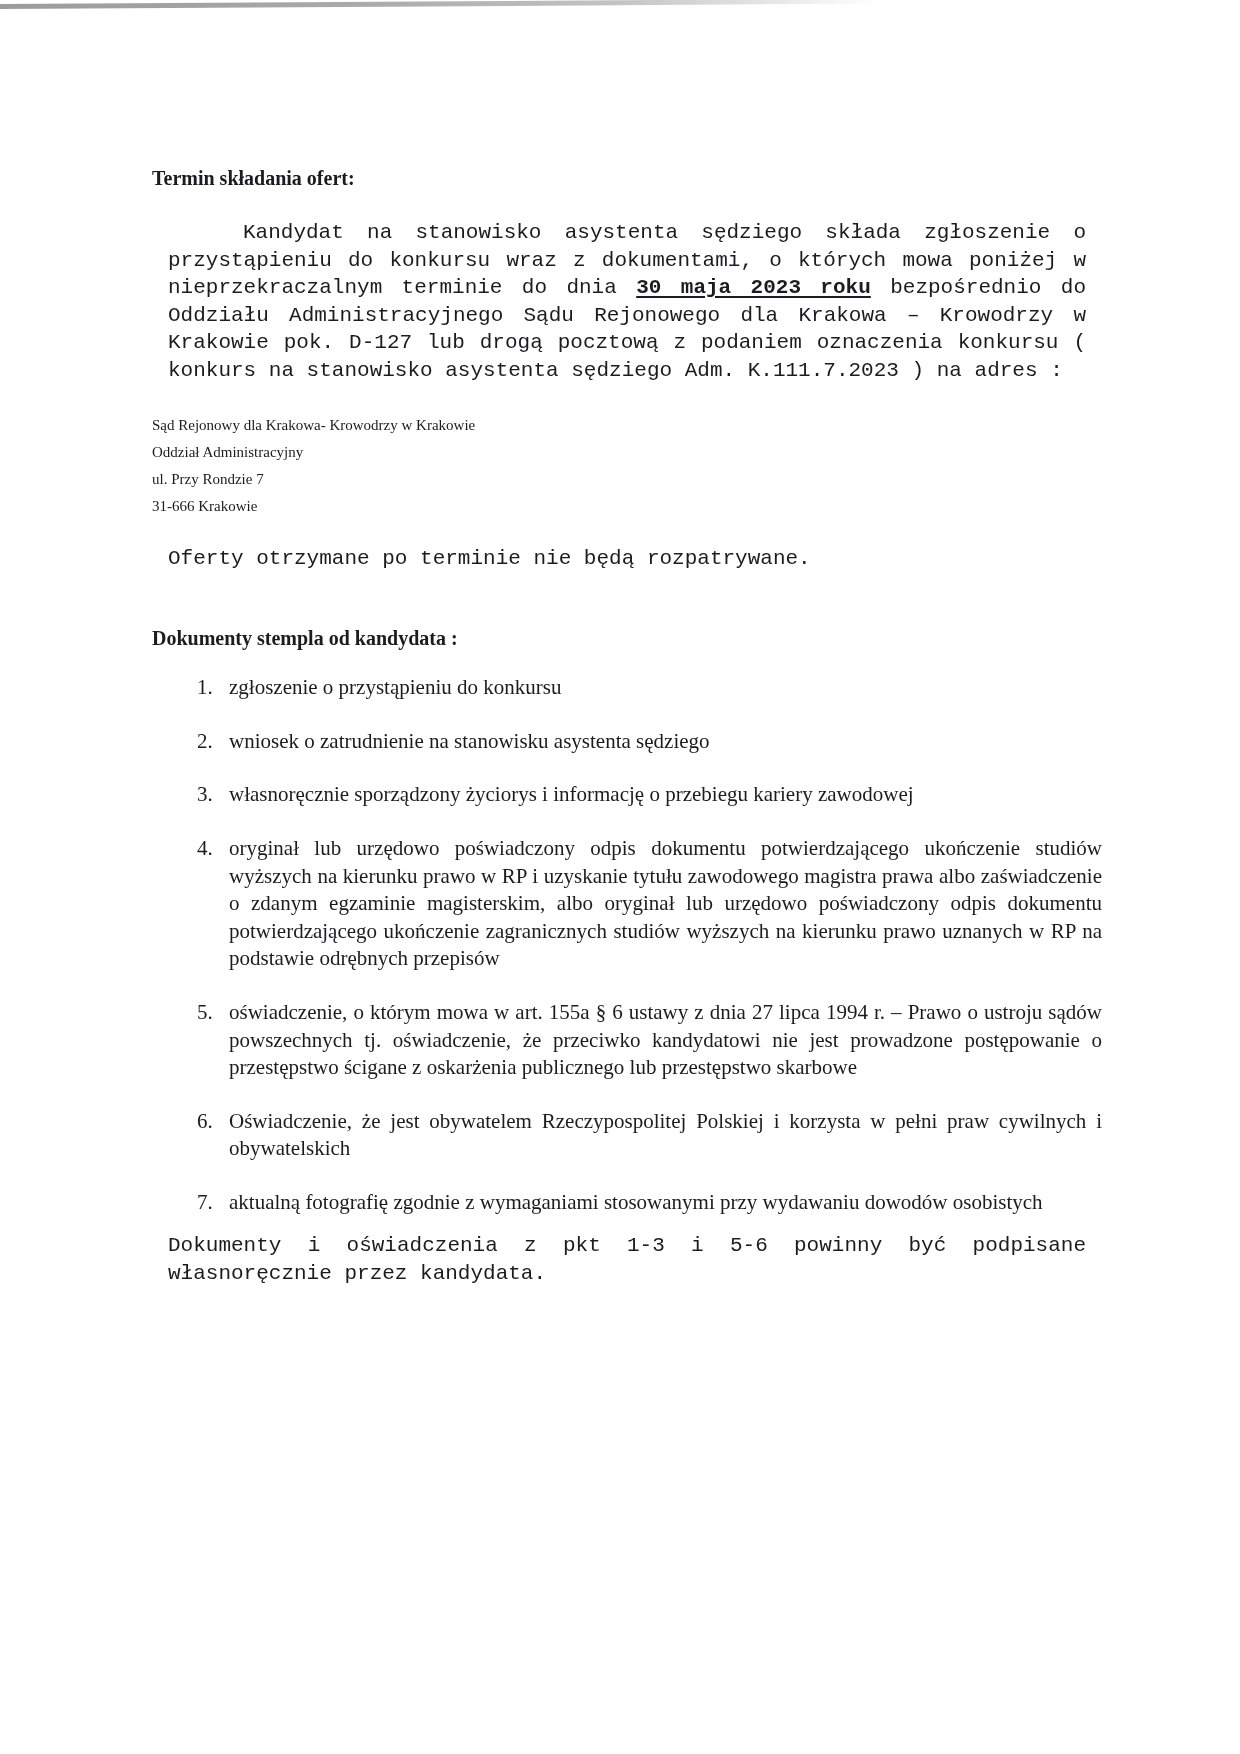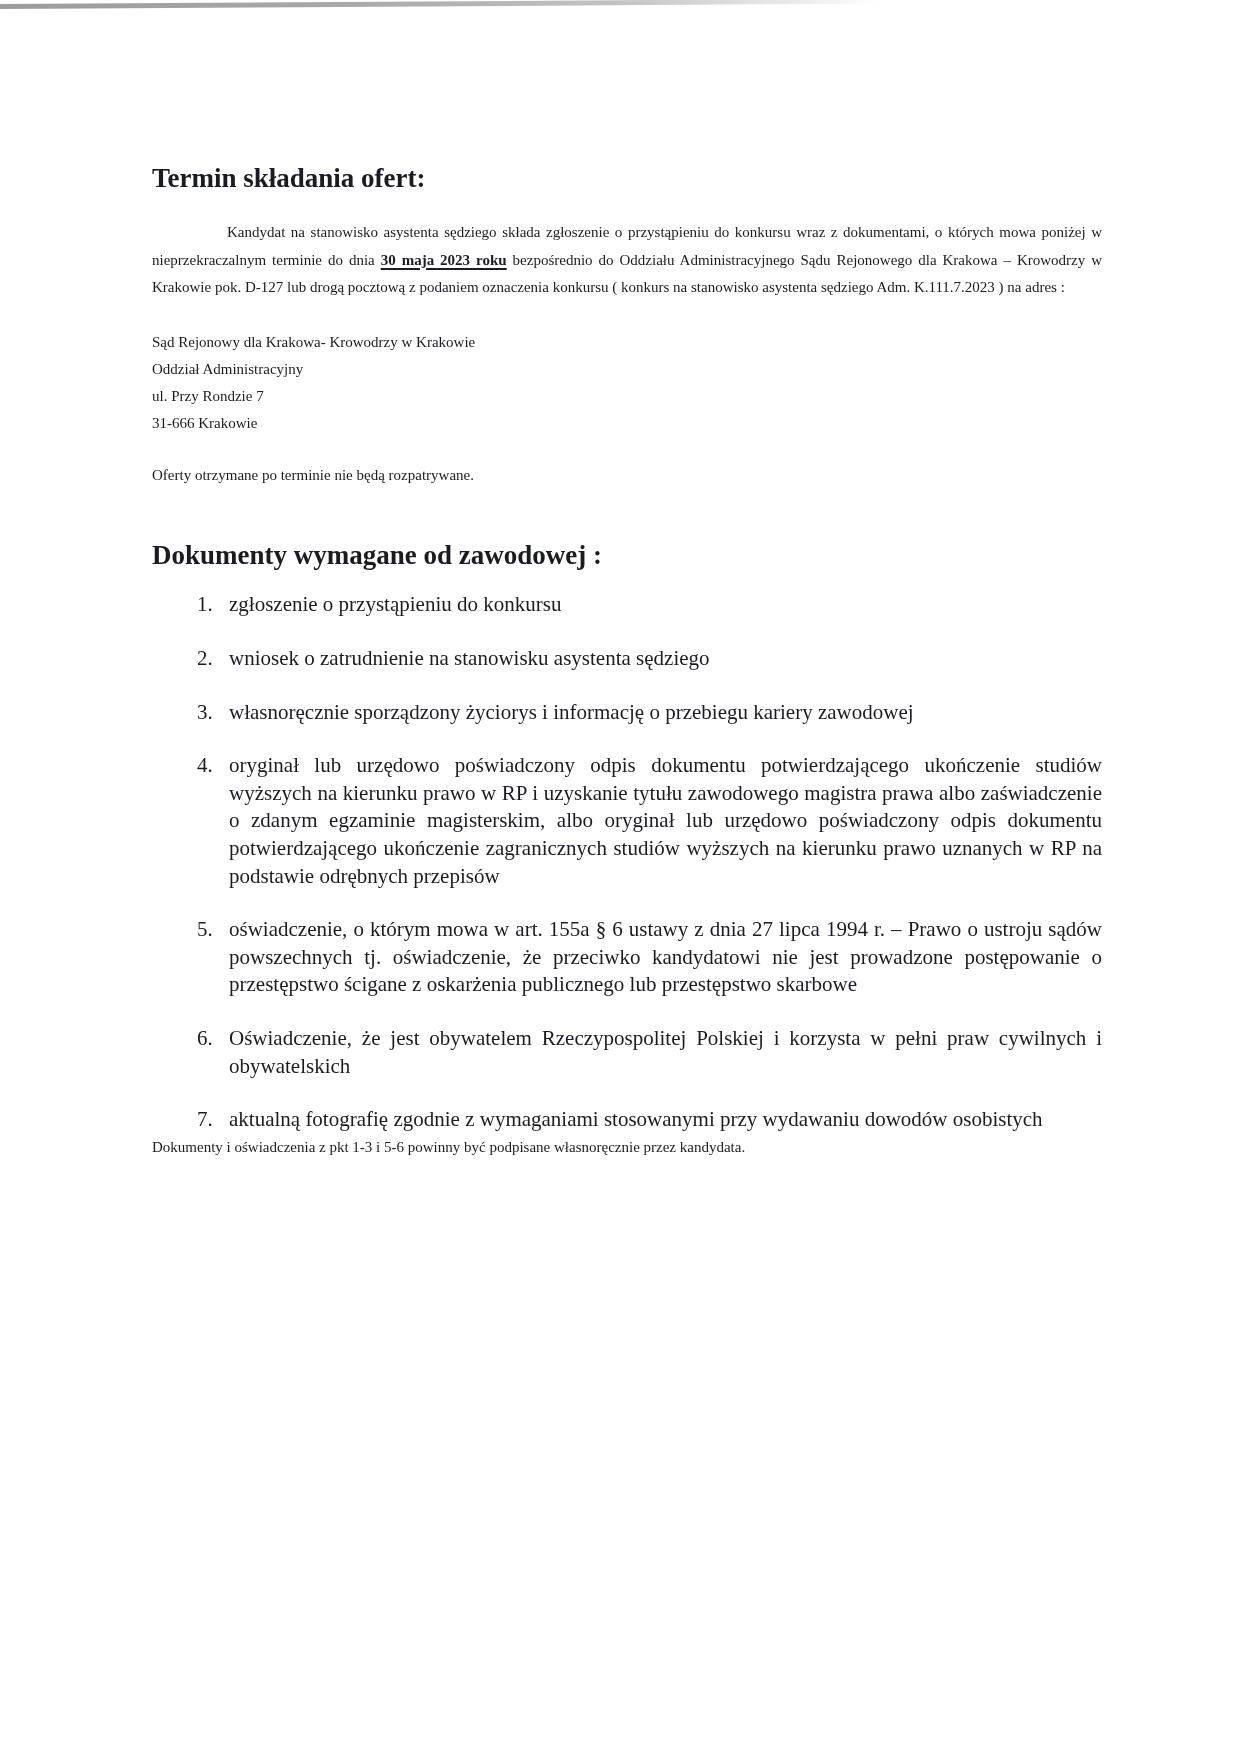--- a/index.html
+++ b/index.html
@@ -27,29 +27,30 @@
       opacity: 0.85;
     }
     .page {
       position: absolute;
       left: 152px;
       top: 165px;
       width: 950px;
     }
     .heading {
       font-weight: bold;
-      font-size: 27px;
+      font-size: 20px;
       margin: 0;
       line-height: 26px;
     }
     .para {
-      font-size: 15px;
+      font-size: 21px;
       line-height: 27.6px;
       text-align: justify;
-      margin: 0;
+      margin: 16px;
+      font-family: Liberation Mono, monospace;
     }
     .para.indent { text-indent: 75px; }
     .deadline {
       font-weight: bold;
       text-decoration: underline;
       text-decoration-thickness: 2px;
       text-underline-offset: 3px;
     }
     .addr-line {
       font-size: 15px;
@@ -91,21 +92,21 @@
   <div style="margin-top:27px;">
     <span class="addr-line">Sąd Rejonowy dla Krakowa- Krowodrzy w Krakowie</span>
     <span class="addr-line">Oddział Administracyjny</span>
     <span class="addr-line">ul. Przy Rondzie 7</span>
     <span class="addr-line">31-666 Krakowie</span>
   </div>
 
 
   <p class="para" style="margin-top:25px;">Oferty otrzymane po terminie nie będą rozpatrywane.</p>
 
-  <h2 class="heading" style="margin-top:53px;">Dokumenty wymagane od zawodowej :</h2>
+  <h2 class="heading" style="margin-top:53px;">Dokumenty stempla od kandydata :</h2>
 
   <ol class="list" style="margin-top:23px;">
     <li class="list-item">
       <span class="list-num">1.</span>
       <span class="text">zgłoszenie o przystąpieniu do konkursu</span>
     </li>
     <li class="list-item" style="margin-top:26px;">
       <span class="list-num">2.</span>
       <span class="text">wniosek o zatrudnienie na stanowisku asystenta sędziego</span>
     </li>

